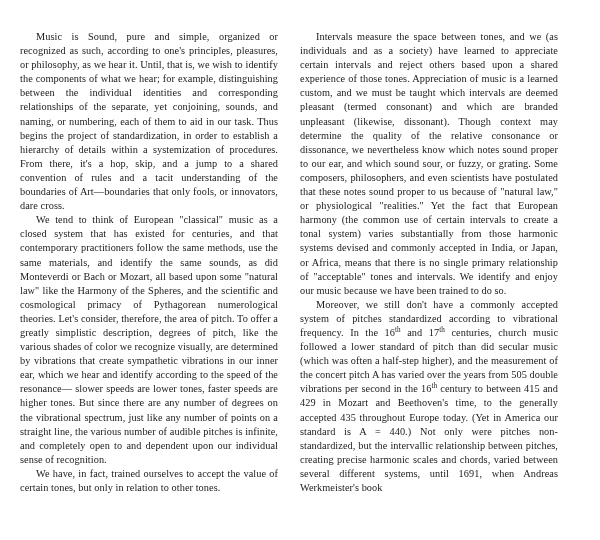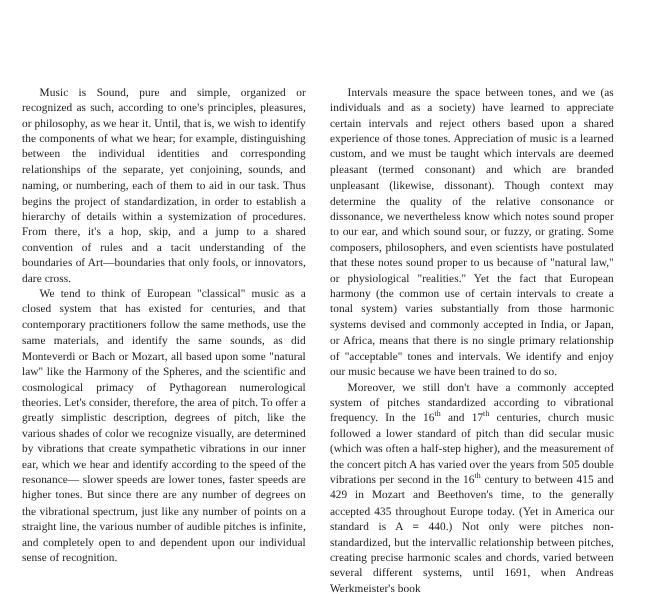--- a/index.html
+++ b/index.html
@@ -24,21 +24,20 @@
   .columns {
     display: flex;
     gap: 22px;
     align-items: flex-start;
   }
   .column {
     width: 258px;
     font-size: 10.3px;
     line-height: 14.1px;
     letter-spacing: 0.06px;
-    margin-top: 48px;
   }
   .column p {
     margin: 0;
     text-align: justify;
     text-indent: 16px;
     -webkit-hyphens: manual;
     hyphens: manual;
   }
   .column p.first {
     text-indent: 16px;
@@ -52,20 +51,21 @@
 </style>
 </head>
 <body>
 
 <div class="page">
   <div class="columns">
 
     <div class="column">
       <p class="first">Music is Sound, pure and simple, organized or recognized as such, according to one's principles, pleasures, or philosophy, as we hear it. Until, that is, we wish to identify the components of what we hear; for example, distinguishing between the individual identities and corresponding relationships of the separate, yet conjoining, sounds, and naming, or numbering, each of them to aid in our task. Thus begins the project of standardization, in order to establish a hierarchy of details within a systemization of procedures. From there, it's a hop, skip, and a jump to a shared convention of rules and a tacit understanding of the boundaries of Art—boundaries that only fools, or innovators, dare cross.</p>
       <p>We tend to think of European "classical" music as a closed system that has existed for centuries, and that contemporary practitioners follow the same methods, use the same materials, and identify the same sounds, as did Monteverdi or Bach or Mozart, all based upon some "natural law" like the Harmony of the Spheres, and the scientific and cosmological primacy of Pythagorean numerological theories. Let's consider, therefore, the area of pitch. To offer a greatly simplistic description, degrees of pitch, like the various shades of color we recognize visually, are determined by vibrations that create sympathetic vibrations in our inner ear, which we hear and identify according to the speed of the resonance— slower speeds are lower tones, faster speeds are higher tones. But since there are any number of degrees on the vibrational spectrum, just like any number of points on a straight line, the various number of audible pitches is infinite, and completely open to and dependent upon our individual sense of recognition.</p>
+      <p>We have, in fact, trained ourselves to accept the value of certain tones, but only in relation to other tones.</p>
     </div>
 
     <div class="column">
       <p class="first">Intervals measure the space between tones, and we (as individuals and as a society) have learned to appreciate certain intervals and reject others based upon a shared experience of those tones. Appreciation of music is a learned custom, and we must be taught which intervals are deemed pleasant (termed consonant) and which are branded unpleasant (likewise, dissonant). Though context may determine the quality of the relative consonance or dissonance, we nevertheless know which notes sound proper to our ear, and which sound sour, or fuzzy, or grating. Some composers, philosophers, and even scientists have postulated that these notes sound proper to us because of "natural law," or physiological "realities." Yet the fact that European harmony (the common use of certain intervals to create a tonal system) varies substantially from those harmonic systems devised and commonly accepted in India, or Japan, or Africa, means that there is no single primary relationship of "acceptable" tones and intervals. We identify and enjoy our music because we have been trained to do so.</p>
       <p>Moreover, we still don't have a commonly accepted system of pitches standardized according to vibrational frequency. In the 16<sup>th</sup> and 17<sup>th</sup> centuries, church music followed a lower standard of pitch than did secular music (which was often a half-step higher), and the measurement of the concert pitch A has varied over the years from 505 double vibrations per second in the 16<sup>th</sup> century to between 415 and 429 in Mozart and Beethoven's time, to the generally accepted 435 throughout Europe today. (Yet in America our standard is A = 440.) Not only were pitches non-standardized, but the intervallic relationship between pitches, creating precise harmonic scales and chords, varied between several different systems, until 1691, when Andreas Werkmeister's book</p>
     </div>
 
   </div>
 </div>
 

